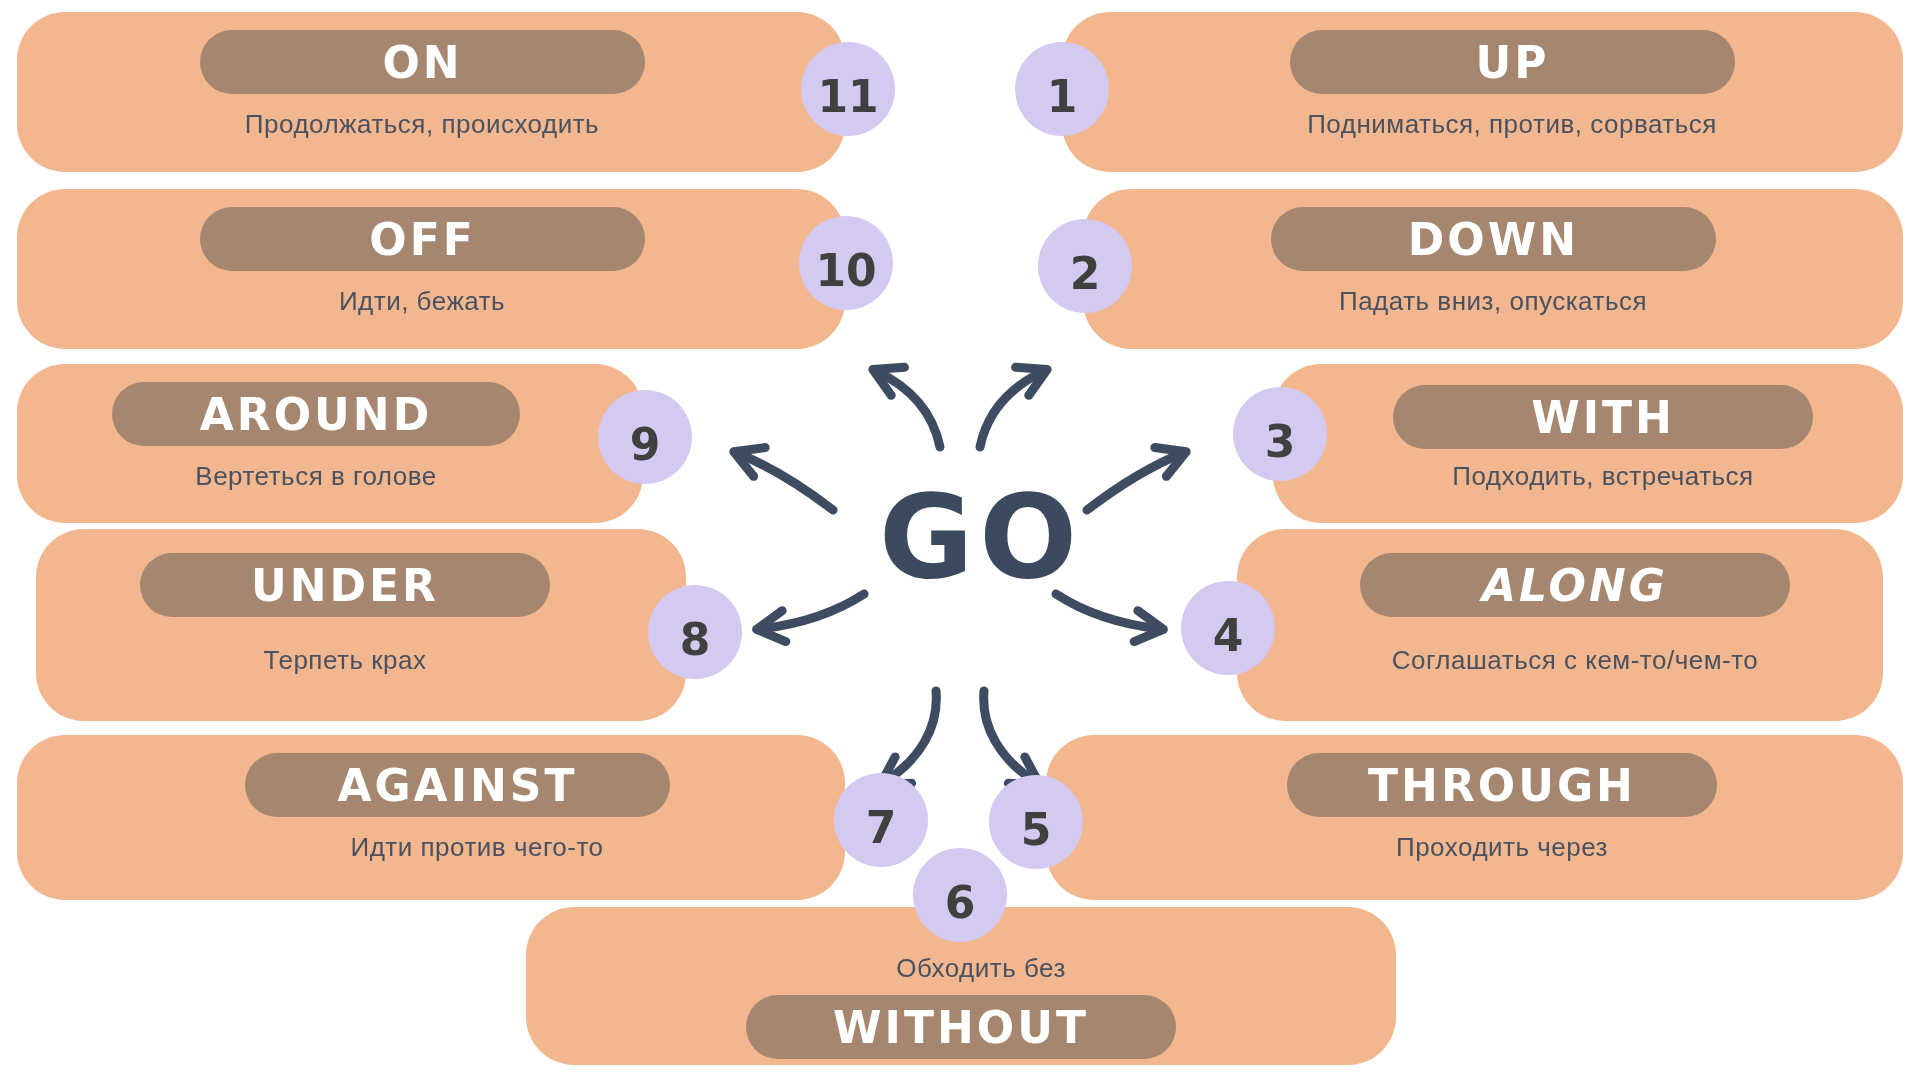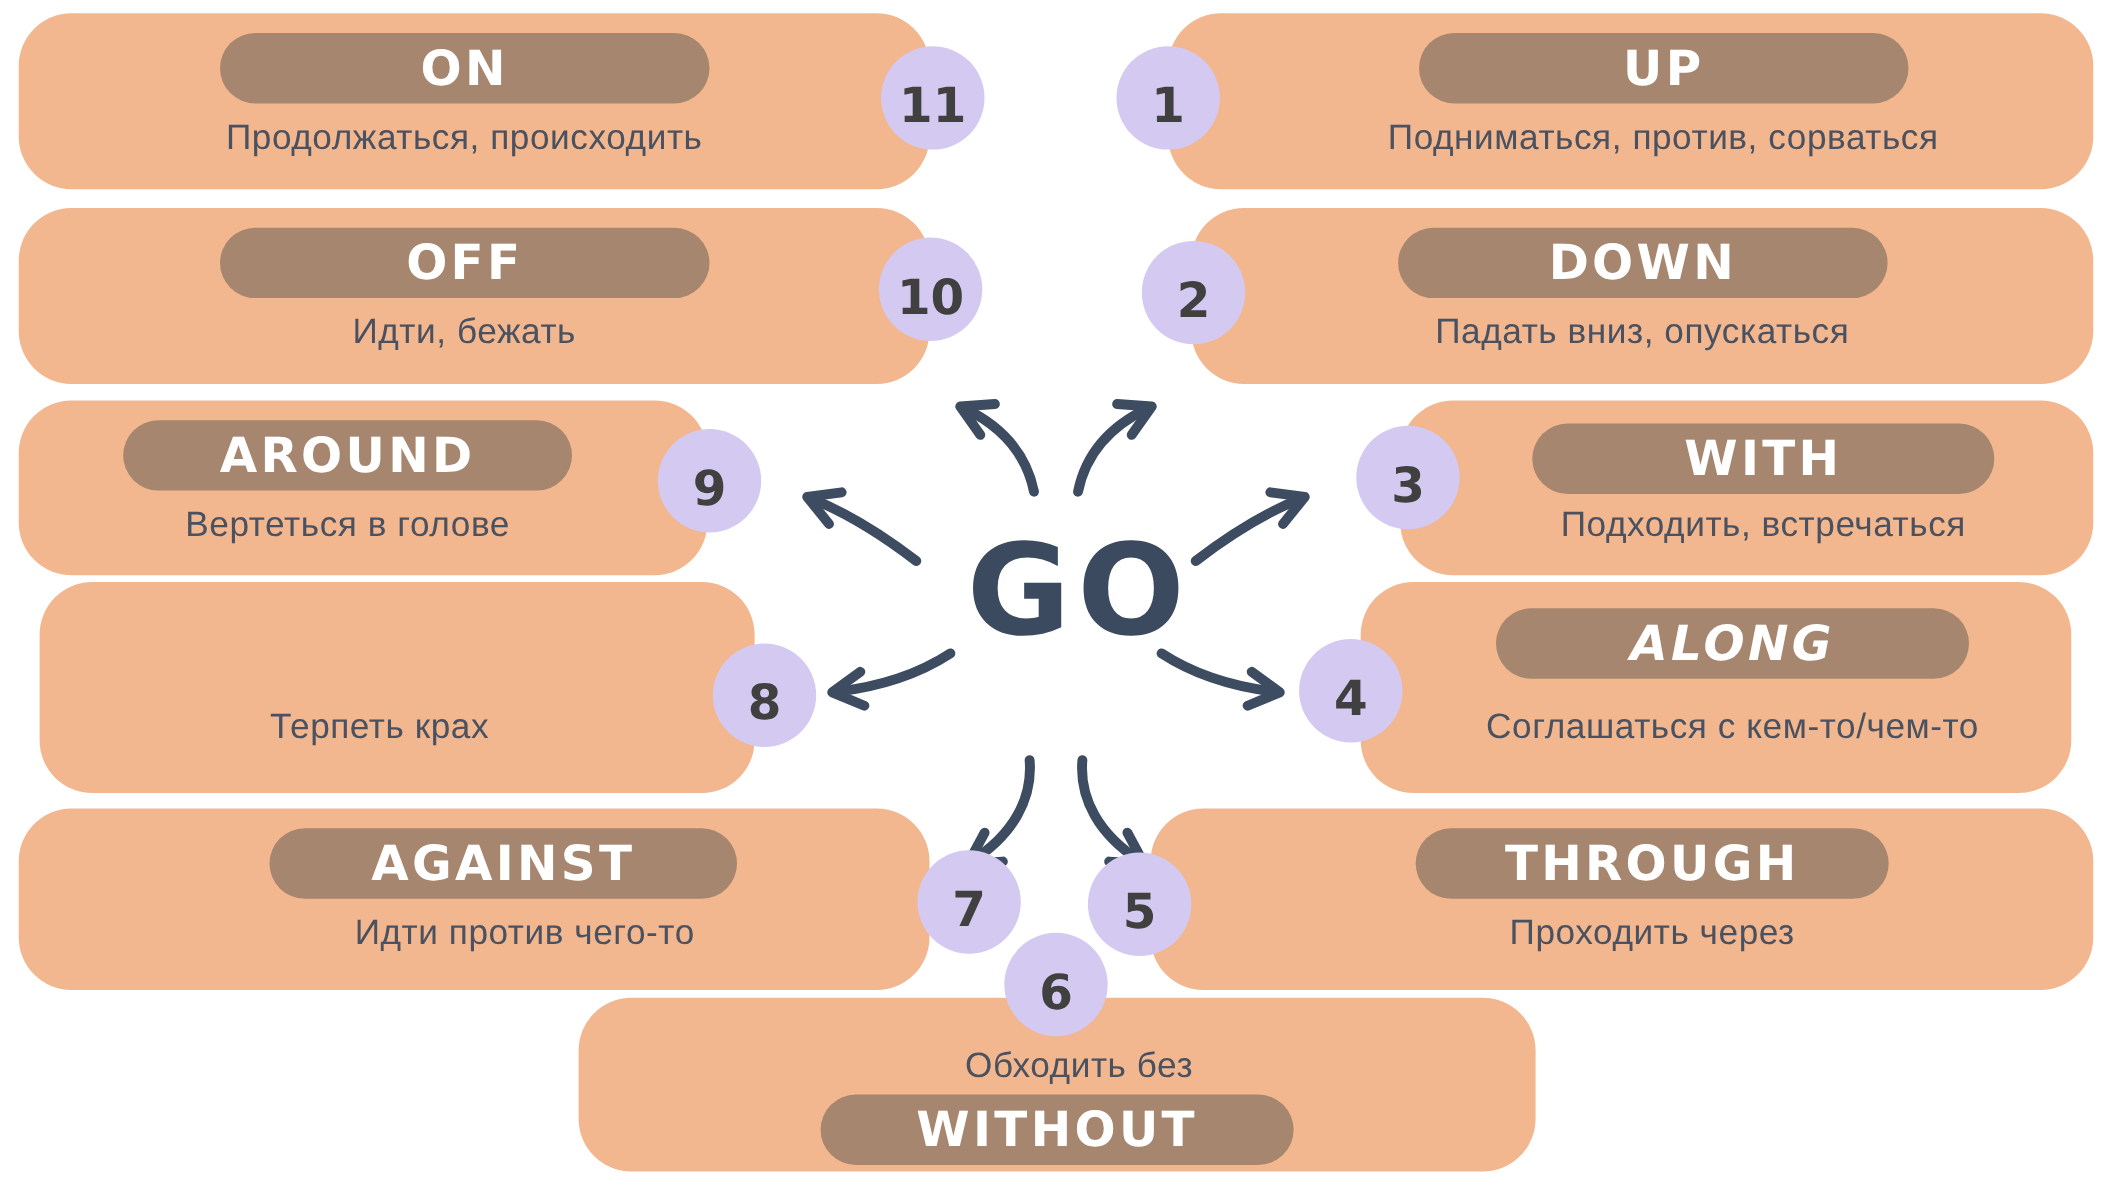--- a/index.html
+++ b/index.html
@@ -13,21 +13,21 @@
   .pill{
     position:absolute;height:64px;background:#a6866e;border-radius:34px;
     display:flex;align-items:center;justify-content:center;z-index:2;
   }
   .pill span{
     color:#ffffff;font-size:44px;font-weight:bold;letter-spacing:3px;
     font-family:"DejaVu Sans",sans-serif;
   }
   .translation{
     position:absolute;transform:translateX(-50%);white-space:nowrap;
-    color:#4a5160;font-size:32px;line-height:48px;letter-spacing:0.5px;
+    color:#4a5160;font-size:26px;line-height:48px;letter-spacing:0.5px;
     font-family:"Liberation Sans","DejaVu Sans",sans-serif;z-index:2;
   }
   .num-circle{
     position:absolute;width:94px;height:94px;border-radius:50%;
     background:#d4c9f0;display:flex;align-items:center;justify-content:center;
     z-index:6;
   }
   .num-circle span{
     color:#404040;font-size:44px;font-weight:bold;
     font-family:"DejaVu Sans",sans-serif;
@@ -61,20 +61,23 @@
   </div>
 
   <div class="card" style="left:17px;top:364px;width:626px;height:159px;">
     <div class="pill" style="left:95px;top:18px;width:408px;">
       <span>AROUND</span>
     </div>
     <div class="translation" style="left:299px;top:88px;">Вертеться в голове</div>
   </div>
 
   <div class="card" style="left:36px;top:529px;width:650px;height:192px;">
+    <div class="pill" style="left:104px;top:24px;width:410px;">
+      <span>UNDER</span>
+    </div>
     <div class="translation" style="left:309px;top:107px;">Терпеть крах</div>
   </div>
 
   <div class="card" style="left:17px;top:735px;width:828px;height:165px;">
     <div class="pill" style="left:228px;top:18px;width:425px;">
       <span>AGAINST</span>
     </div>
     <div class="translation" style="left:460px;top:88px;">Идти против чего-то</div>
   </div>
 

